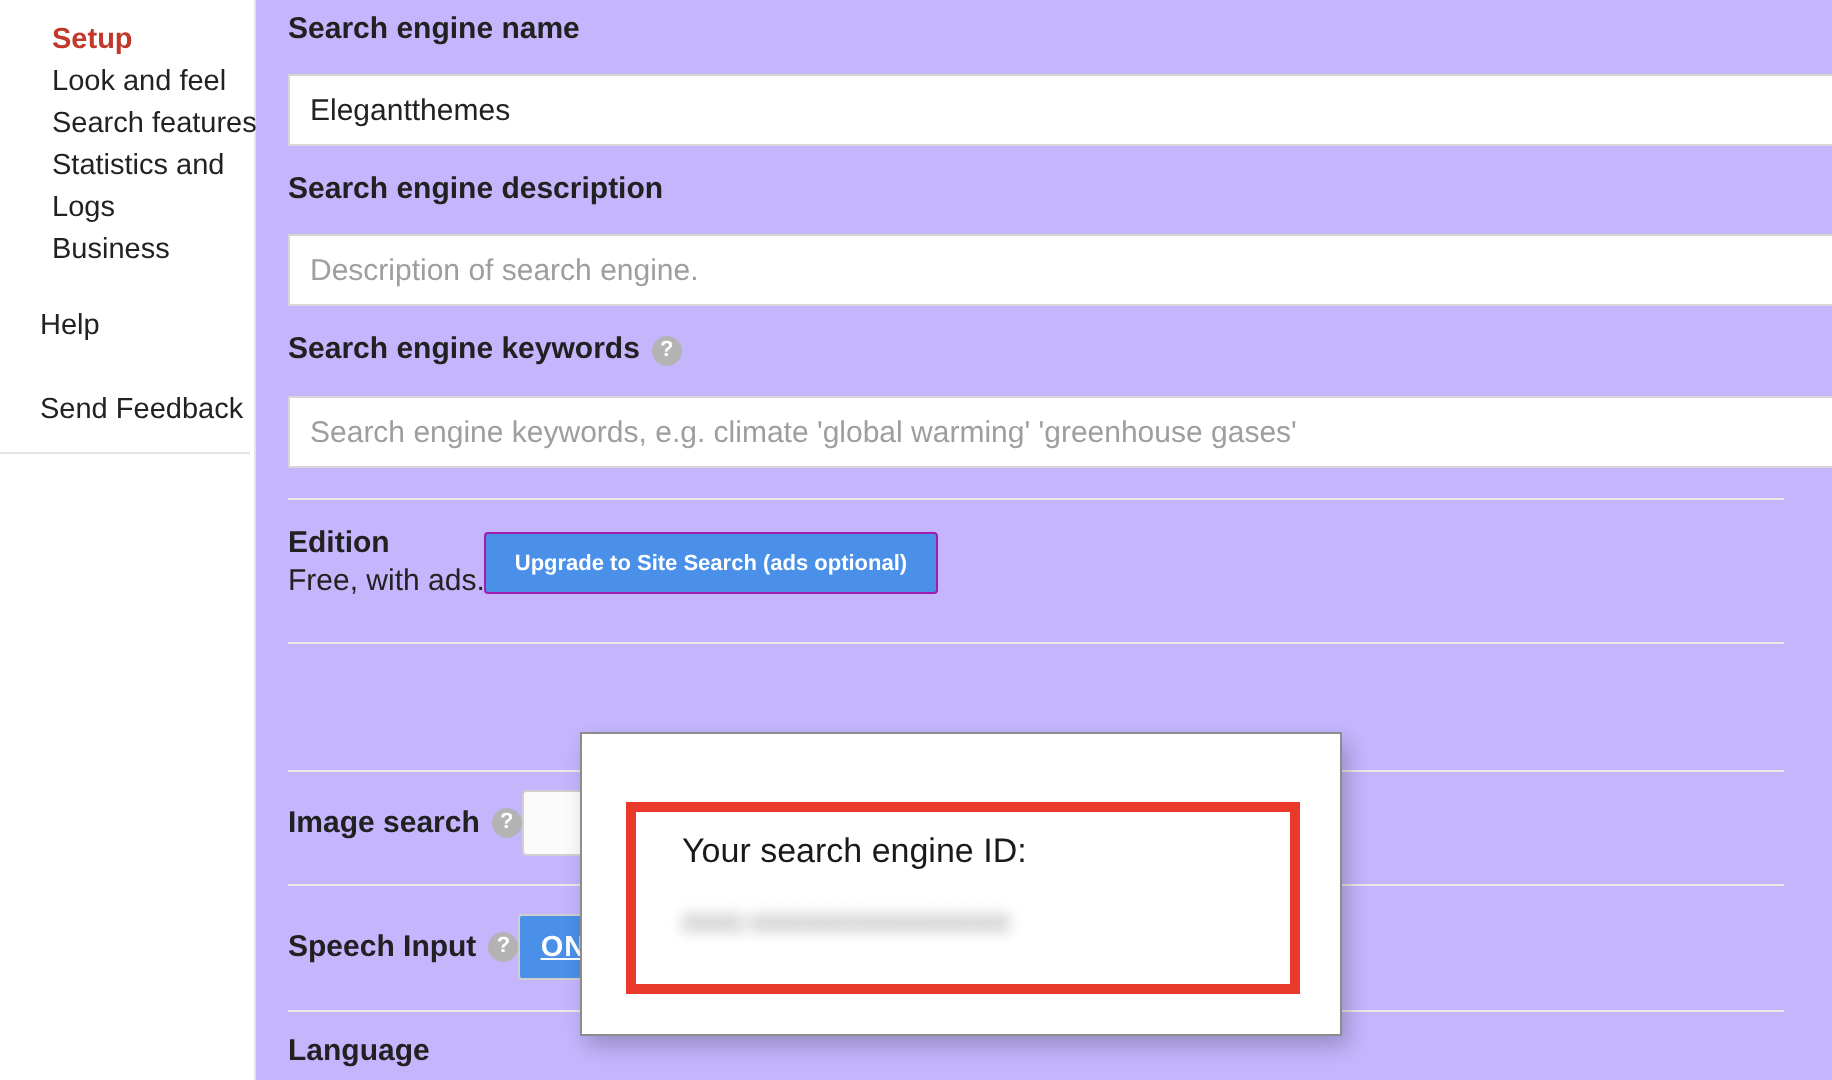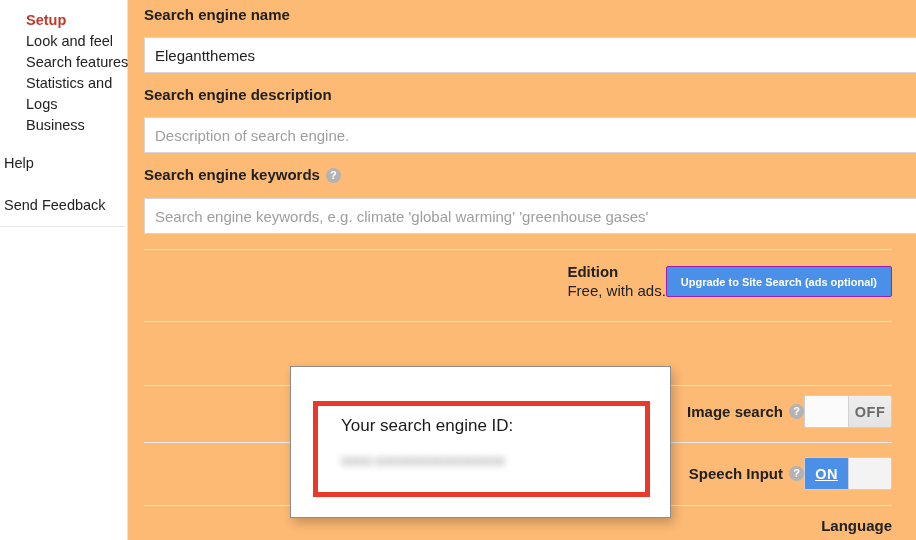--- a/index.html
+++ b/index.html
@@ -16,21 +16,21 @@
     color: #222222;
     font-size: 13px;
     position: relative;
   }
 
   
   #page {
     position: relative;
     width: 916px;
     height: 540px;
-    background: #fdba74;
+    background: #c4b5fd;
   }
 
   
   #sidebar {
     position: absolute;
     left: 0;
     top: 0;
     width: 128px;
     height: 540px;
     border-right: 1px solid #e4e4e4;
@@ -63,20 +63,21 @@
   .nav-secondary {
     margin-top: 17px;
   }
 
   .nav-link {
     font-size: 14.5px;
     line-height: 21px;
     color: #222;
     padding-left: 4px;
     cursor: pointer;
+    margin-left: 16px;
   }
 
   .nav-link.spaced { margin-top: 21px; }
 
   .sidebar-rule {
     position: absolute;
     left: 0;
     top: 226px;
     width: 125px;
     height: 1px;
@@ -136,21 +137,21 @@
   .hr {
     width: 748px;
     height: 1px;
     background: #e8e8e8;
     border: 0;
   }
 
   .row {
     display: flex;
     align-items: center;
-    justify-content: flex-end;
+    justify-content: flex-start;
     width: 748px;
   }
 
   .row-label-block .title {
     font-size: 15px;
     font-weight: bold;
     color: #212121;
     line-height: 19px;
   }
   .row-label-block .sub {

